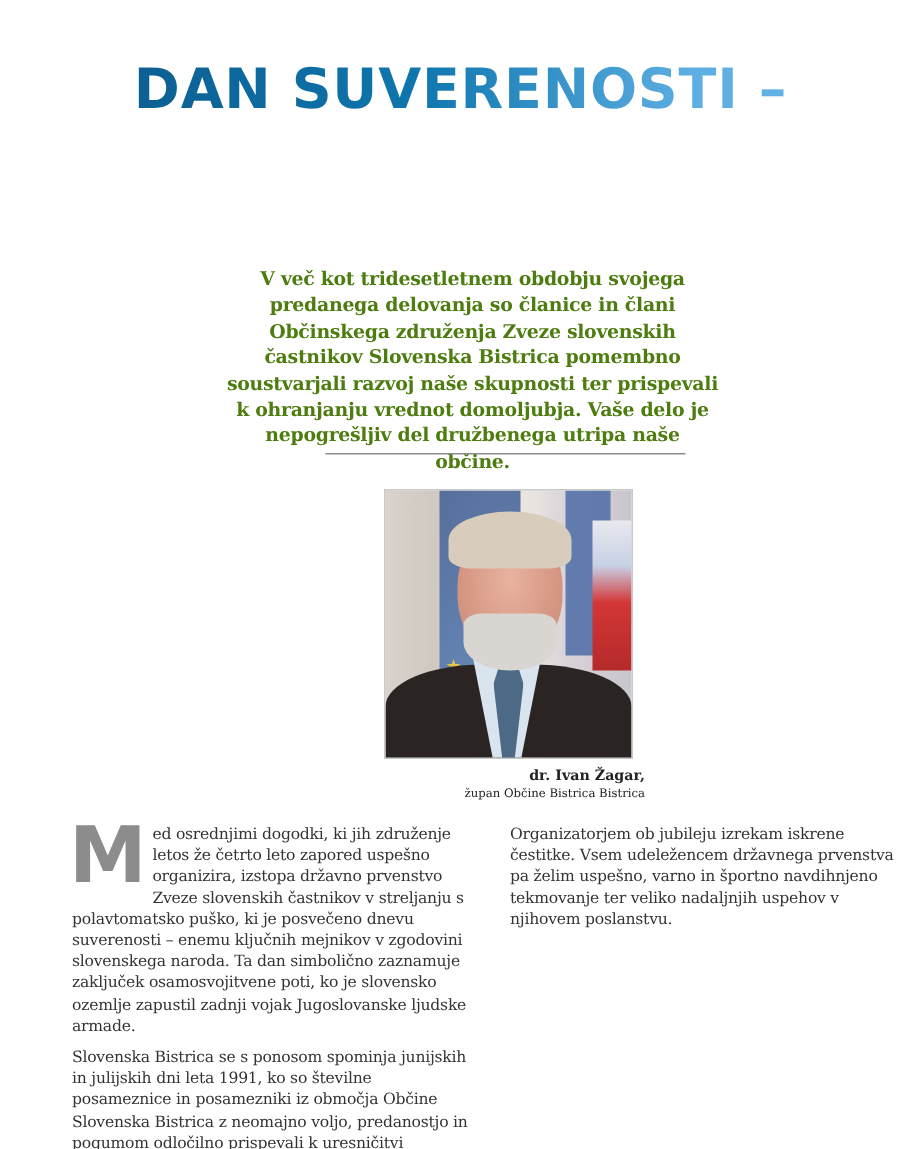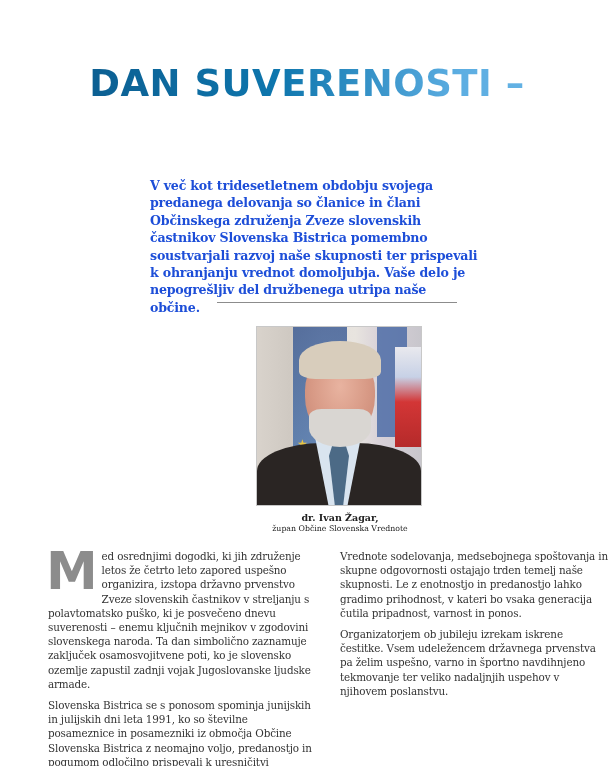--- a/index.html
+++ b/index.html
@@ -2,28 +2,28 @@
 <html><head>
 <meta charset="utf-8">
 <style>
   html, body { margin: 0; padding: 0; background: #ffffff; }
   body { width: 614px; height: 766px; position: relative; overflow: hidden; font-family: "DejaVu Serif", serif; }
   .title {
     position: absolute; left: 0; top: 14px; width: 614px; text-align: center;
     font-family: "DejaVu Sans", sans-serif; font-weight: bold;
     font-size: 37px; line-height: 41px; letter-spacing: 0.5px;
   }
-  .title .line { display: block; margin-top: 24px; }
+  .title .line { display: block; }
   .title span.grad {
     background: linear-gradient(90deg, #0b5485 0%, #0e76ad 45%, #5daee2 75%, #6bb6e6 100%);
     -webkit-background-clip: text; background-clip: text; color: transparent;
   }
   .intro {
-    position: absolute; left: 150px; top: 177px; width: 330px; 
-    color: #1d4ed8; font-family: "DejaVu Serif", serif; font-weight: bold;
+    position: absolute; left: 150px; top: 177px; width: 330px; text-align: center;
+    color: #4d7c0f; font-family: "DejaVu Serif", serif; font-weight: bold;
     font-size: 12.6px; line-height: 17.4px; letter-spacing: -0.2px;
   }
   .rule {
     position: absolute; left: 217px; top: 302px; width: 240px; height: 1px; background: #8c8c8c;
   }
   .photo {
     position: absolute; left: 256px; top: 326px; width: 164px; height: 178px;
     border: 1px solid #c8c8c8; overflow: hidden;
     background: linear-gradient(90deg, #d9d3cc 0%, #cfc9c2 20%, #e6e1dc 40%, #e8e4df 60%, #d8d1d8 75%, #c8c6cc 100%);
   }
@@ -33,21 +33,21 @@
   .flag-blue2 { position: absolute; left: 120px; top: 0; width: 30px; height: 110px; background: #3b5fa0; opacity: .75; }
   .head {
     position: absolute; left: 48px; top: 24px; width: 70px; height: 88px; border-radius: 45% 45% 48% 48%;
     background: radial-gradient(ellipse at 50% 40%, #e8b3a0 0%, #d89a86 55%, #c78673 100%);
   }
   .hair { position: absolute; left: 42px; top: 14px; width: 82px; height: 38px; border-radius: 50% 50% 20% 20%; background: #d8cdbc; }
   .beard { position: absolute; left: 52px; top: 82px; width: 62px; height: 38px; border-radius: 20% 20% 50% 50%; background: #d9d6d2; }
   .suit { position: absolute; left: 0; top: 116px; width: 164px; height: 70px; border-radius: 40% 40% 0 0; background: #2a2523; }
   .shirt { position: absolute; left: 58px; top: 110px; width: 46px; height: 70px; background: #d9e4ef; clip-path: polygon(0 0,100% 0,70% 100%,30% 100%); }
   .tie { position: absolute; left: 72px; top: 116px; width: 20px; height: 64px; background: #4c6a86; clip-path: polygon(20% 0,80% 0,100% 20%,70% 100%,30% 100%,0 20%); }
-  .caption { position: absolute; left: 250px; top: 512px; width: 180px; text-align: center; color: #222; }
+  .caption { position: absolute; left: 250px; top: 512px; width: 180px; text-align: right; color: #222; }
   .caption .name { font-weight: bold; font-size: 9.5px; line-height: 12px; display: block; }
   .caption .role { font-size: 7.8px; line-height: 10px; display: block; }
   .col { position: absolute; top: 549px; width: 267px; color: #333333; font-size: 10.4px; line-height: 14.2px; letter-spacing: -0.15px; }
   .col-left { left: 48px; }
   .col-right { left: 340px; width: 268px; }
   .col p { margin: 0 0 7px 0; }
   .dropcap {
     float: left; font-family: "DejaVu Sans", sans-serif; font-weight: bold; color: #8c8c8c;
     font-size: 52px; line-height: 40px; margin: 2px 4px 0 -2px; height: 42px;
   }
@@ -71,24 +71,23 @@
   <div class="suit"></div>
   <div class="shirt"></div>
   <div class="tie"></div>
   <div class="head"></div>
   <div class="hair"></div>
   <div class="beard"></div>
 </div>
 
 <div class="caption">
   <span class="name">dr. Ivan Žagar,</span>
-  <span class="role">župan Občine Slovenska Vrednote</span>
+  <span class="role">župan Občine Bistrica Bistrica</span>
 </div>
 
 <div class="col col-left">
   <p><span class="dropcap">M</span><span>ed osrednjimi dogodki, ki jih združenje letos že četrto leto zapored uspešno organizira, izstopa državno prvenstvo Zveze slovenskih častnikov v streljanju s polavtomatsko puško, ki je posvečeno dnevu suverenosti – enemu ključnih mejnikov v zgodovini slovenskega naroda. Ta dan simbolično zaznamuje zaključek osamosvojitvene poti, ko je slovensko ozemlje zapustil zadnji vojak Jugoslovanske ljudske armade.</span></p>
   <p>Slovenska Bistrica se s ponosom spominja junijskih in julijskih dni leta 1991, ko so številne posameznice in posamezniki iz območja Občine Slovenska Bistrica z neomajno voljo, predanostjo in pogumom odločilno prispevali k uresničitvi stoletnih sanj o samostojni in suvereni državi. Njihov prispevek ostaja trajna zapuščina, ki nas zavezuje k odgovornemu delovanju tudi danes.</p>
 </div>
 
 <div class="col col-right">
-  <p>Vrednote sodelovanja, medsebojnega spoštovanja in skupne odgovornosti ostajajo trden temelj naše skupnosti. Le z enotnostjo in predanostjo lahko gradimo prihodnost, v kateri bo vsaka generacija čutila pripadnost, varnost in ponos.</p>
   <p>Organizatorjem ob jubileju izrekam iskrene čestitke. Vsem udeležencem državnega prvenstva pa želim uspešno, varno in športno navdihnjeno tekmovanje ter veliko nadaljnjih uspehov v njihovem poslanstvu.</p>
 </div>
 
 </body></html>

